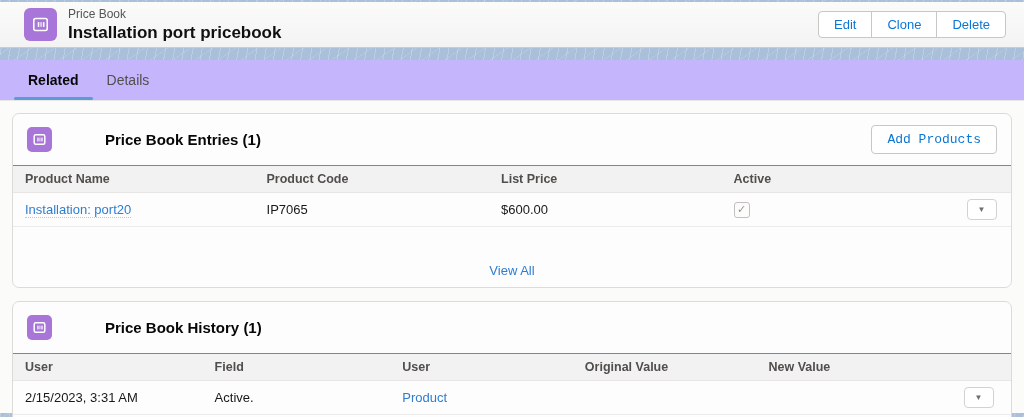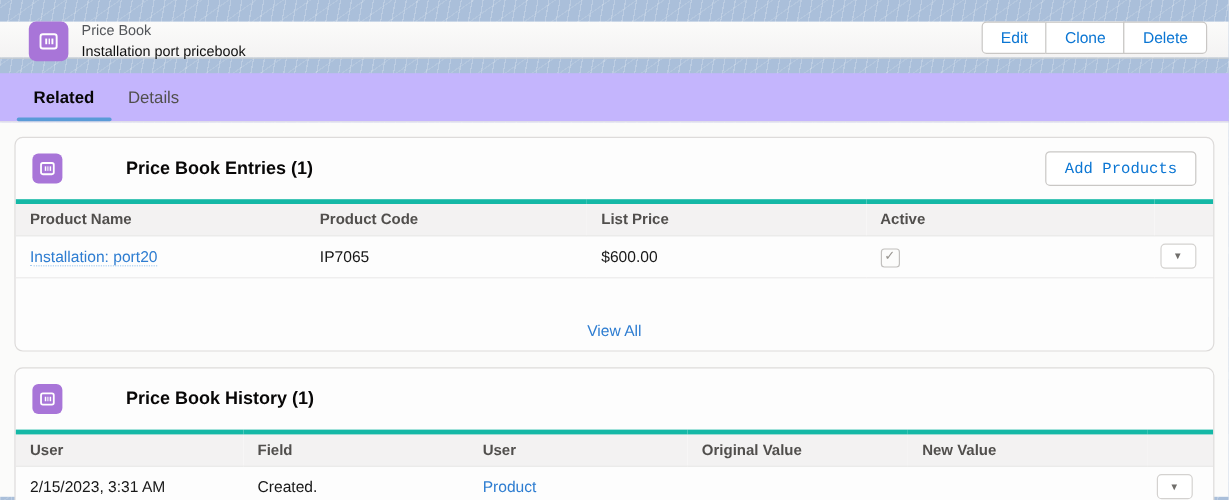--- a/index.html
+++ b/index.html
@@ -9,40 +9,40 @@
     background-color:#aabfda;
     background-image:
       repeating-linear-gradient(100deg, rgba(255,255,255,0.22) 0 1px, transparent 1px 9px),
       repeating-linear-gradient(-35deg, rgba(255,255,255,0.12) 0 1px, transparent 1px 13px);
     color:#181818;
     font-size:13px;
   }
 
   
   .record-header {
-    margin-top:18px;
+    margin-top:2px;
     background:#f7f6f6;
     background:linear-gradient(#fbfbfa,#f4f3f3);
-    height:31px;
+    height:46px;
     display:flex;
-    align-items:flex-start;
+    align-items:center;
     padding:0 18px 0 24px;
     border-bottom:1px solid #c8ccd0;
   }
   .entity-icon {
     width:33px; height:33px;
     border-radius:6px;
     background:#a875d8;
     display:flex; align-items:center; justify-content:center;
     flex:0 0 auto;
   }
   .entity-icon svg { display:block; }
   .header-text { margin-left:11px; flex:1 1 auto; }
   .entity-label { font-size:12px; color:#53565a; line-height:15px; }
-  .record-title { font-size:12px; font-weight:normal; color:#101010; line-height:21px; }
+  .record-title { font-size:17px; font-weight:bold; color:#101010; line-height:21px; }
 
   .btn-group { display:flex; flex:0 0 auto; }
   .btn-group .btn {
     background:#fff;
     border:1px solid #c9c7c5;
     color:#0b76d3;
     font-size:13px;
     font-family:inherit;
     height:27px;
     padding:0 15px;
@@ -122,21 +122,21 @@
   }
 
   table { width:100%; border-collapse:collapse; table-layout:fixed; }
   thead th {
     background:#f3f2f2;
     text-align:left;
     font-size:12.5px;
     font-weight:bold;
     color:#514f4d;
     padding:6px 8px 6px 12px;
-    border-top:4px solid #14b8a6;
+    border-top:1px solid #14b8a6;
     border-bottom:1px solid #e7e6e5;
     white-space:nowrap;
     overflow:hidden;
   }
   tbody td {
     font-size:13px;
     color:#181818;
     padding:8px 8px 8px 12px;
     border-bottom:1px solid #eceaea;
     white-space:nowrap;
@@ -282,21 +282,21 @@
           <th>Field</th>
           <th>User</th>
           <th>Original Value</th>
           <th>New Value</th>
           <th></th>
         </tr>
       </thead>
       <tbody>
         <tr>
           <td>2/15/2023, 3:31 AM</td>
-          <td>Created.</td>
+          <td>Active.</td>
           <td><a class="sf-link">Product</a></td>
           <td></td>
           <td></td>
           <td class="action-cell"><span class="row-action-btn">▼</span></td>
         </tr>
       </tbody>
     </table>
     <div class="view-all">
       <a class="sf-link">View All</a>
     </div>

